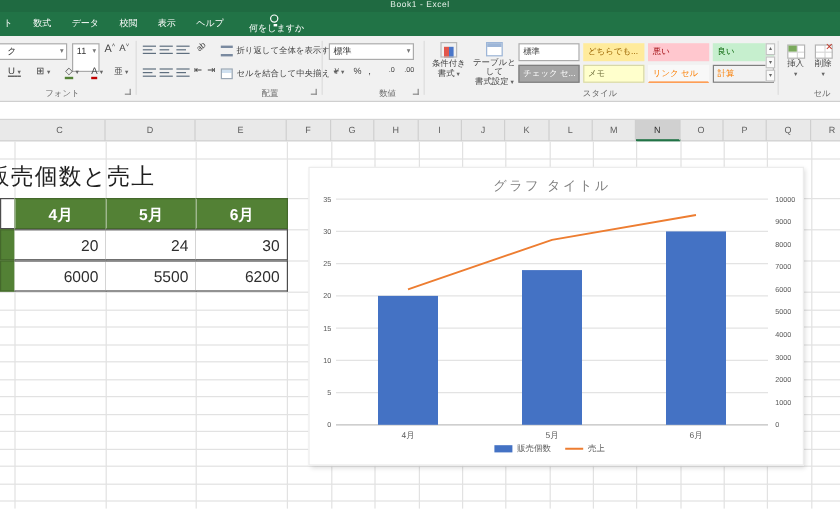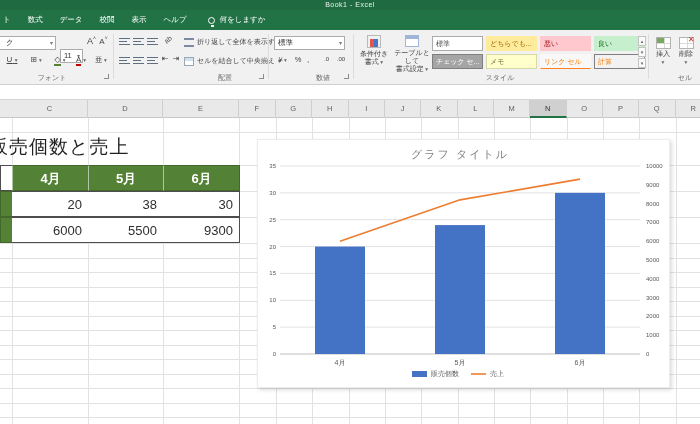--- a/index.html
+++ b/index.html
@@ -7,21 +7,21 @@
   body { position:relative; font-family:"Liberation Sans","DejaVu Sans",sans-serif; background:#fff; color:#333; }
 
   
   .titlebar { position:absolute; left:0; top:0; width:700px; height:10px; background:#1f6a41; }
   .titlebar .doc-title { position:absolute; left:0; right:0; top:1px; text-align:center; font-size:7px; color:#eaf3ec; letter-spacing:.5px; }
 
   
   .menubar { position:absolute; left:0; top:10px; width:700px; height:20px; background:#217346; display:flex; align-items:center; }
   .menu-item { color:#fff; font-size:7.5px; margin-right:17px; white-space:nowrap; cursor:default; }
   .menu-item:first-child { margin-left:3px; }
-  .tellme { display:flex; align-items:center; margin-left:4px; color:#fff; font-size:7.5px; }
+  .tellme { display:flex; align-items:center; margin-left:4px; color:#fff; font-size:7.5px;flex-direction:column; }
   .bulb { width:7px; height:7px; border:1px solid #fff; border-radius:50%; position:relative; margin-right:5px; }
   .bulb:after { content:""; position:absolute; left:2px; top:7px; width:3px; height:2px; background:#fff; }
 
   
   .ribbon { position:absolute; left:0; top:30px; width:700px; height:55px; background:#f1f1f1; border-bottom:1px solid #cfcfcf; font-size:7px; color:#444; }
   .rsep { position:absolute; top:4px; height:45px; width:1px; background:#dcdcdc; }
   .glabel { position:absolute; top:43px; width:60px; text-align:center; color:#6a6a6a; font-size:7px; }
   .launcher { position:absolute; top:44px; width:5px; height:5px; border-right:1px solid #8a8a8a; border-bottom:1px solid #8a8a8a; }
   .combo { position:absolute; background:#fff; border:1px solid #ababab; font-size:7.5px; color:#333; line-height:12px; padding-left:3px; white-space:nowrap; overflow:hidden; }
   .combo .arr { position:absolute; right:2px; top:0; color:#777; font-size:6px; }
@@ -103,21 +103,21 @@
     <span>何をしますか</span>
   </span>
 </div>
 
 <div class="ribbon">
 
   <div class="combo" style="left:-40px; top:6px; width:96px; height:14px;">
     <span style="margin-left:42px;">ク</span>
     <span class="arr">▾</span>
   </div>
-  <div class="combo" style="left:60px; top:6px; width:23px; height:14px;margin-top:13px;">
+  <div class="combo" style="left:60px; top:6px; width:23px; height:24px;">
     <span>11</span>
     <span class="arr">▾</span>
   </div>
   <div class="sbtn" style="left:86px; top:5px; width:11px; font-size:9px;"><span>A</span><sup style="font-size:5px;">˄</sup></div>
   <div class="sbtn" style="left:98px; top:5px; width:11px; font-size:8px;"><span>A</span><sup style="font-size:5px;">˅</sup></div>
   <div class="sbtn" style="left:4px; top:25px; width:16px; text-decoration:underline;"><span>U</span> <span class="dd">▾</span></div>
   <div class="sbtn" style="left:26px; top:25px; width:20px;"><span>⊞</span> <span class="dd">▾</span></div>
   <div class="sbtn" style="left:50px; top:25px; width:20px;"><span style="border-bottom:2px solid #538135;">◇</span> <span class="dd">▾</span></div>
   <div class="sbtn" style="left:72px; top:25px; width:18px;"><span style="border-bottom:2px solid #c00000;">A</span> <span class="dd">▾</span></div>
   <div class="sbtn" style="left:92px; top:25px; width:18px; font-size:7px;"><span>亜</span> <span class="dd">▾</span></div>
@@ -288,26 +288,26 @@
     </div>
 
   <div class="sheet-title">販売個数と売上</div>
   <div id="table-slot">
       <div class="tcell stub-white" style="left: 0px; top: 47px; width: 13px;"></div>
       <div class="tcell th-green" style="left: 12px; top: 47px; width: 77px;">4月</div>
       <div class="tcell th-green" style="left: 88px; top: 47px; width: 76px;">5月</div>
       <div class="tcell th-green" style="left: 163px; top: 47px; width: 77px;">6月</div>
       <div class="tcell stub-green" style="left: 0px; top: 73px; width: 13px;"></div>
       <div class="tcell td-num" style="left: 12px; top: 73px; width: 77px;">20</div>
-      <div class="tcell td-num" style="left: 88px; top: 73px; width: 76px;">38</div>
+      <div class="tcell td-num" style="left: 88px; top: 73px; width: 76px;">24</div>
       <div class="tcell td-num" style="left: 163px; top: 73px; width: 77px;">30</div>
       <div class="tcell stub-green" style="left: 0px; top: 99px; width: 13px;"></div>
       <div class="tcell td-num" style="left: 12px; top: 99px; width: 77px;">6000</div>
       <div class="tcell td-num" style="left: 88px; top: 99px; width: 76px;">5500</div>
-      <div class="tcell td-num" style="left: 163px; top: 99px; width: 77px;">9300</div>
+      <div class="tcell td-num" style="left: 163px; top: 99px; width: 77px;">6200</div>
     </div>
 
   <div class="chart" id="chart">
       <svg width="413" height="249">
         <text x="202" y="18" text-anchor="middle" font-size="11" fill="#7f7f7f" letter-spacing="2">グラフ タイトル</text>
         <line x1="22" x2="382" y1="214" y2="214" stroke="#bfbfbf"></line>
         <text x="18" y="216" text-anchor="end" font-size="6" fill="#595959">0</text>
         <line x1="22" x2="382" y1="187.14285714285714" y2="187.14285714285714" stroke="#e3e3e3"></line>
         <text x="18" y="189.14285714285714" text-anchor="end" font-size="6" fill="#595959">5</text>
         <line x1="22" x2="382" y1="160.28571428571428" y2="160.28571428571428" stroke="#e3e3e3"></line>

